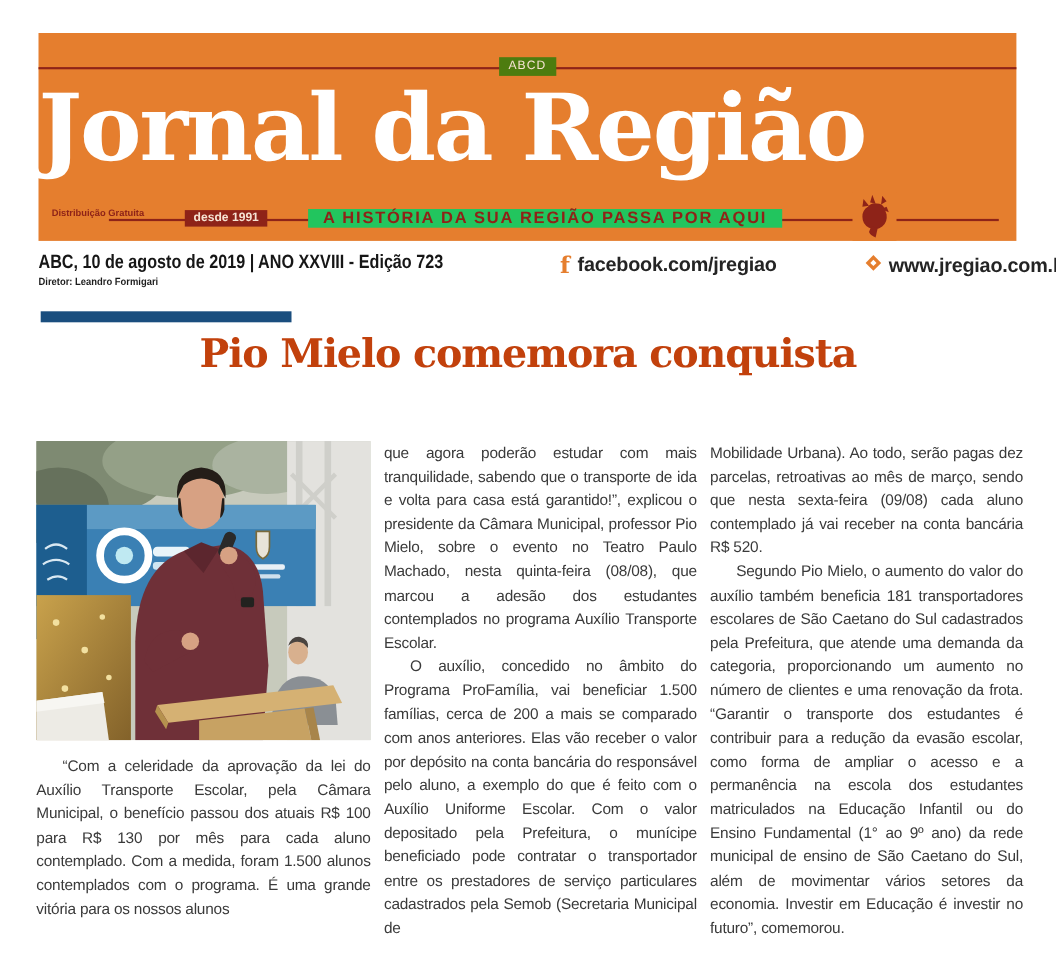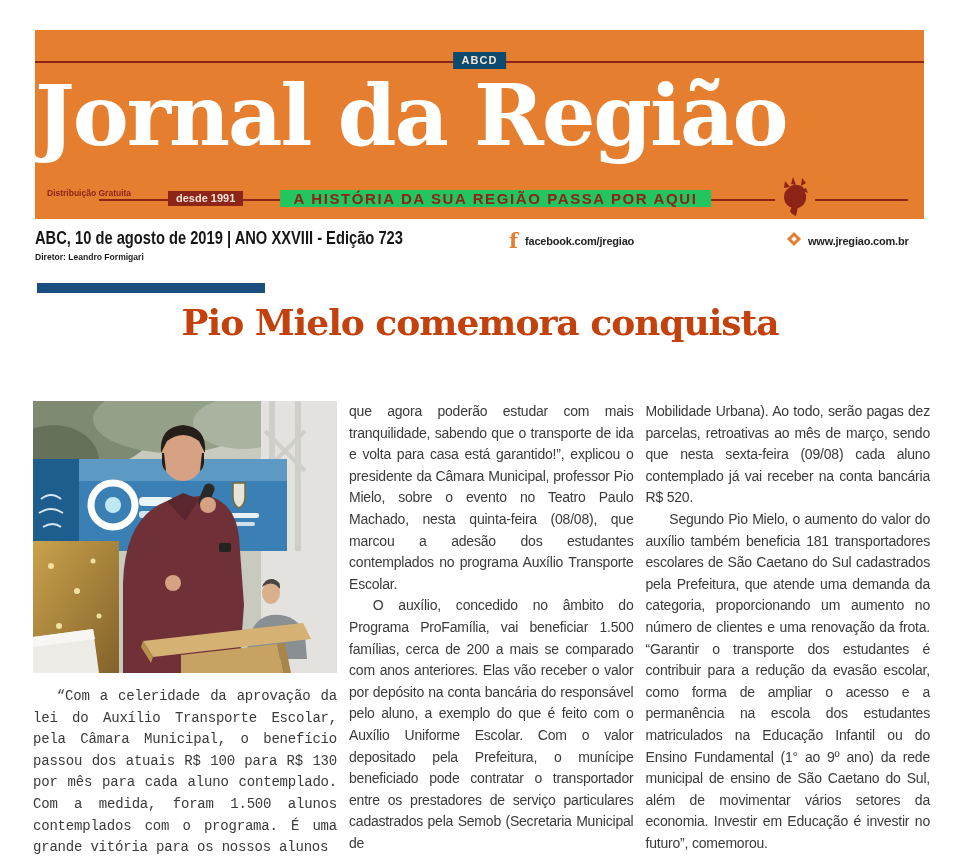--- a/index.html
+++ b/index.html
@@ -20,22 +20,22 @@
     width: 889px; height: 189px;
     background: #E57E2E;
   }
   .banner-topline {
     position: absolute; left: 0; right: 0; top: 31px;
     height: 2px; background: #8E2318;
   }
   .abcd-badge {
     position: absolute; left: 50%; top: 22px;
     transform: translateX(-50%);
-    background: #0c4a6e; color: #F6E3D3;
-    font-size: 11px; font-weight: bold;
+    background: #4d7c0f; color: #F6E3D3;
+    font-size: 11px; font-weight: normal;
     letter-spacing: 1px;
     padding: 2px 9px 3px;
     font-family: "Liberation Sans", sans-serif;
   }
   .masthead-title {
     position: absolute; left: 0; right: 0; top: 40px;
     text-align: left;
     color: #ffffff;
     font-family: "DejaVu Serif", serif;
     font-weight: bold;
@@ -91,21 +91,21 @@
   .fb-group {
     position: absolute; left: 509px; top: 230px;
     display: flex; align-items: center; gap: 7px;
   }
   .fb-glyph {
     color: #E57E2E;
     font-family: "DejaVu Serif", serif;
     font-size: 21px; font-weight: bold; line-height: 1;
   }
   .link-text {
-    font-size: 11px; font-weight: bold; color: #242424;
+    font-size: 18px; font-weight: bold; color: #242424;
     letter-spacing: -0.2px;
   }
   .web-group {
     position: absolute; left: 786px; top: 231px;
     display: flex; align-items: center; gap: 6px;
   }
   .diamond-icon { display: inline-block; }
 
   
   .accent-bar {
@@ -136,21 +136,21 @@
     display: block;
   }
   .body-text {
     font-family: "Liberation Sans", sans-serif;
     font-size: 14px;
     line-height: 21.6px;
     color: #3a3a3a;
     text-align: justify;
     letter-spacing: -0.2px;
   }
-  .col-left .body-text { margin-top: 13px; font-family: Liberation Mono, monospace; }
+  .col-left .body-text { margin-top: 13px; }
   .indent { text-indent: 1.7em; }
 </style>
 </head>
 <body>
 
 <div class="page">
 
   <div class="banner">
     <div class="banner-topline"></div>
     <div class="abcd-badge">ABCD</div>

